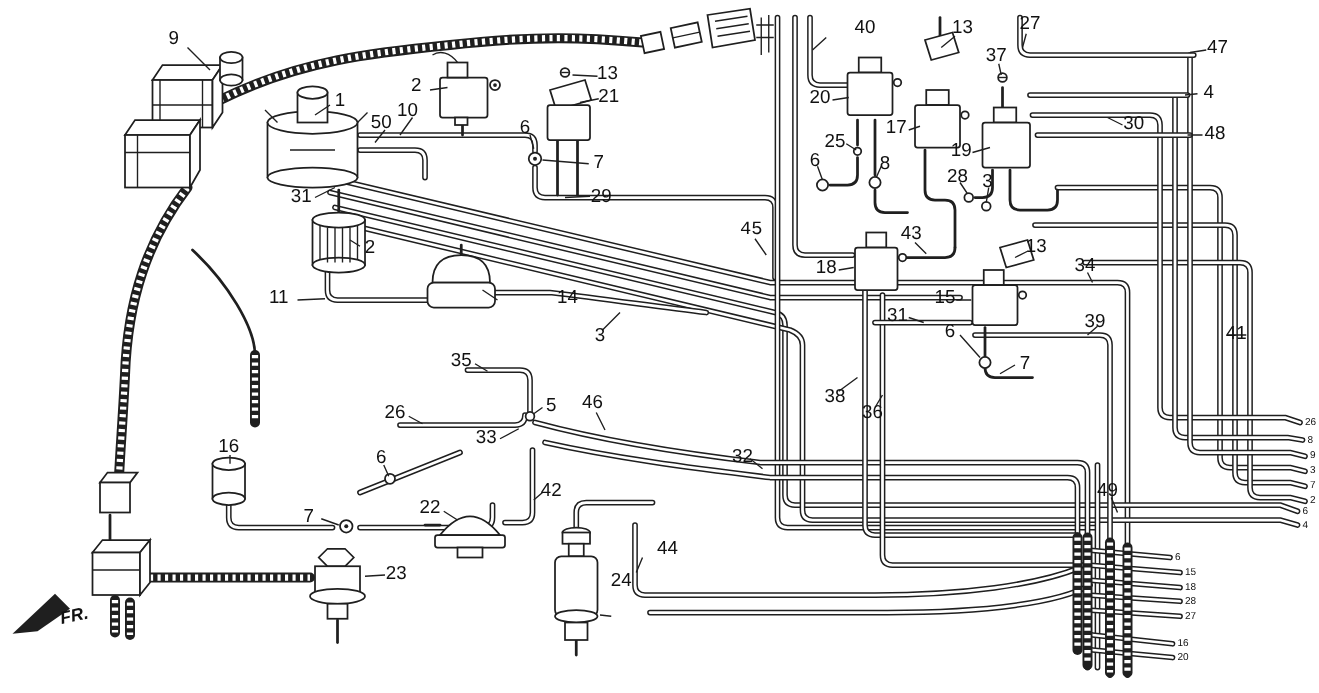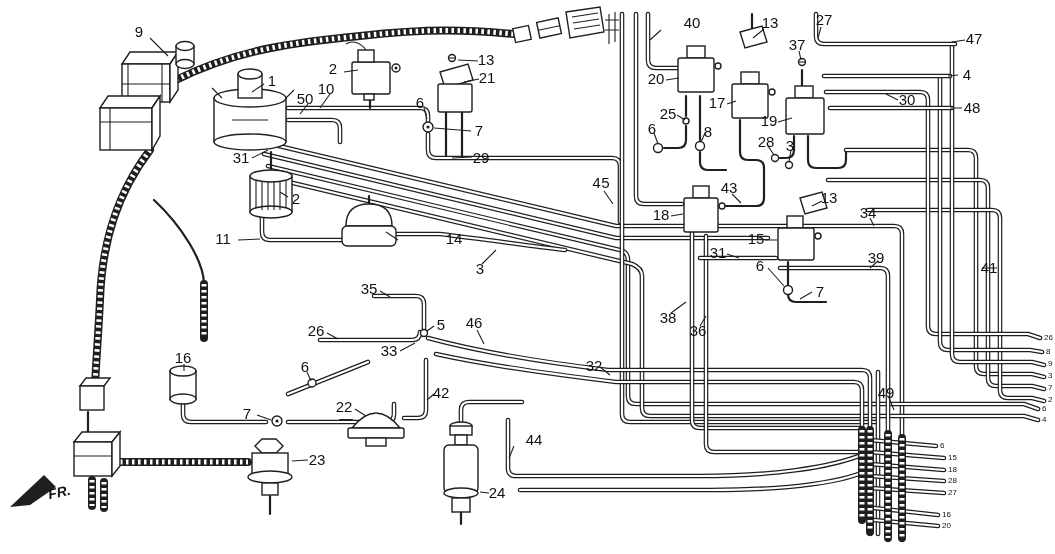--- a/index.html
+++ b/index.html
@@ -341,21 +341,21 @@
       <span class="callout" style="left: 441px; top: 324px;">5</span>
       <span class="callout" style="left: 474px; top: 322px;">46</span>
       <span class="callout" style="left: 389px; top: 350px;">33</span>
       <span class="callout" style="left: 183px; top: 357px;">16</span>
       <span class="callout" style="left: 305px; top: 366px;">6</span>
       <span class="callout" style="left: 441px; top: 392px;">42</span>
       <span class="callout" style="left: 344px; top: 406px;">22</span>
       <span class="callout" style="left: 247px; top: 413px;">7</span>
       <span class="callout" style="left: 317px; top: 459px;">23</span>
       <span class="callout" style="left: 516px; top: 439px; margin-left: 18px;">44</span>
-      <span class="callout" style="left: 497px; top: 492px;">24</span>
+      <span class="callout" style="left: 497px; top: 464px;">24</span>
       <span class="callout" style="left: 663px; top: 22px; margin-left: 29px;">40</span>
       <span class="callout" style="left: 770px; top: 22px;">13</span>
       <span class="callout" style="left: 824px; top: 19px;">27</span>
       <span class="callout" style="left: 797px; top: 44px;">37</span>
       <span class="callout" style="left: 974px; top: 38px;">47</span>
       <span class="callout" style="left: 656px; top: 78px;">20</span>
       <span class="callout" style="left: 967px; top: 74px;">4</span>
       <span class="callout" style="left: 717px; top: 102px;">17</span>
       <span class="callout" style="left: 907px; top: 99px;">30</span>
       <span class="callout" style="left: 972px; top: 107px;">48</span>

